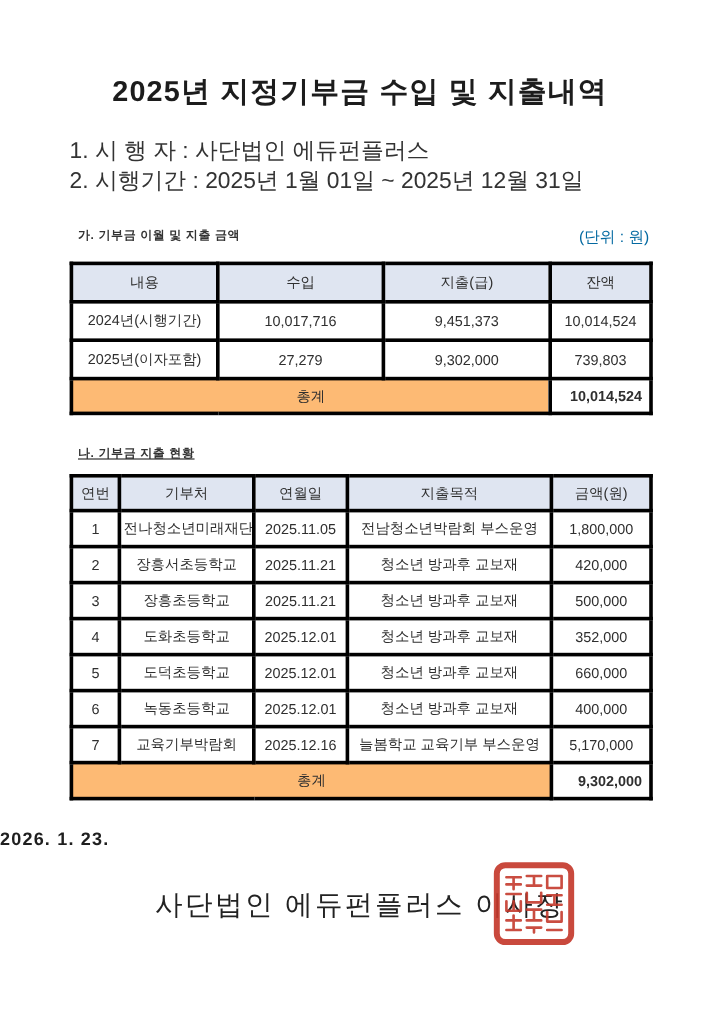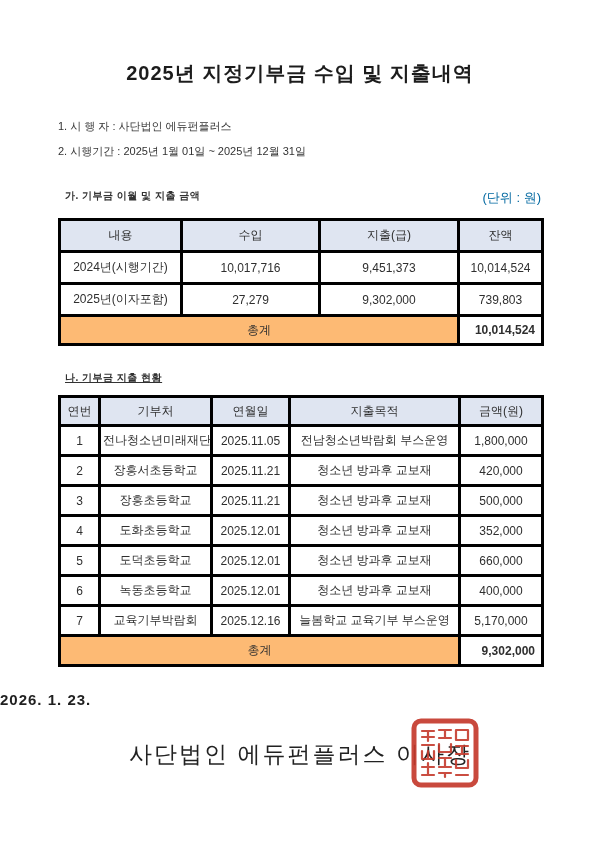--- a/index.html
+++ b/index.html
@@ -3,24 +3,24 @@
 <meta charset="utf-8">
 <style>
   html,body { margin:0; padding:0; background:#ffffff; }
   .page {
     position:relative; width:600px; height:849px; margin:0 auto;
     background:#ffffff; overflow:hidden;
     font-family:"Liberation Sans","DejaVu Sans",sans-serif; color:#2b2b2b;
   }
   .doc-title {
     position:absolute; top:60px; left:0; width:600px;
-    text-align:center; font-size:20px; font-weight:bold; letter-spacing:1px;
+    text-align:center; font-size:24px; font-weight:bold; letter-spacing:1px;
     color:#1c1c1c;
   }
-  .info-block { position:absolute; top:114px; left:58px; font-size:11px; line-height:25px; color:#333; }
+  .info-block { position:absolute; top:114px; left:58px; font-size:19px; line-height:25px; color:#333; }
   .info-line { white-space:pre; }
   .section-heading { position:absolute; font-size:10px; font-weight:bold; color:#333; letter-spacing:0.5px; }
   .sec-a-heading { top:189px; left:65px; }
   .sec-b-heading { top:371px; left:65px;text-decoration:underline; }
   .unit-note { position:absolute; top:189px; left:0; width:541px; text-align:right; font-size:13px; color:#0369a1; }
 
   table.doc-table {
     position:absolute; left:58px; border-collapse:collapse; table-layout:fixed;
     width:483px; font-size:12px; color:#2f2f2f;
     border:2px solid #2f2f2f;

